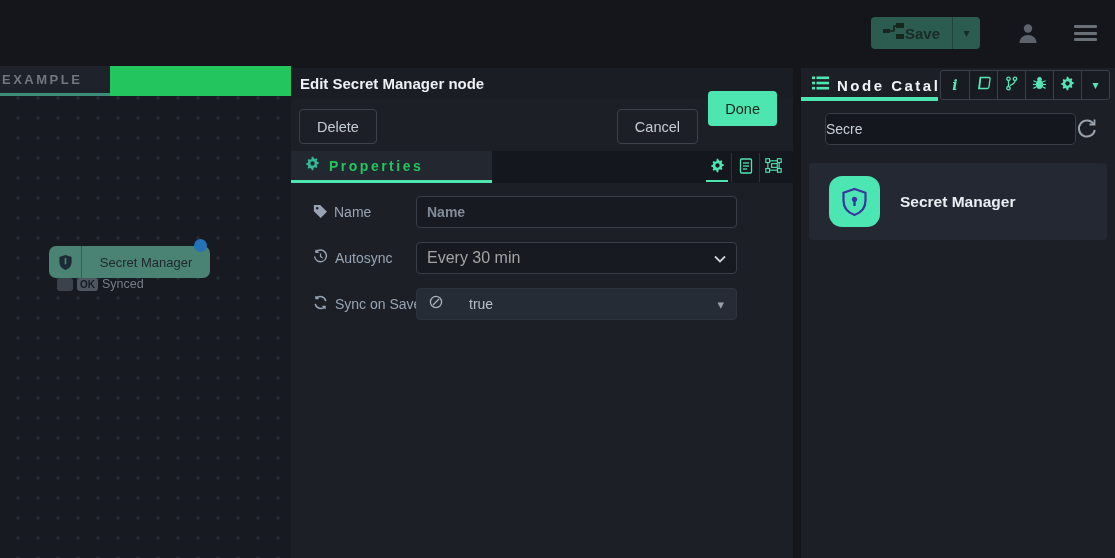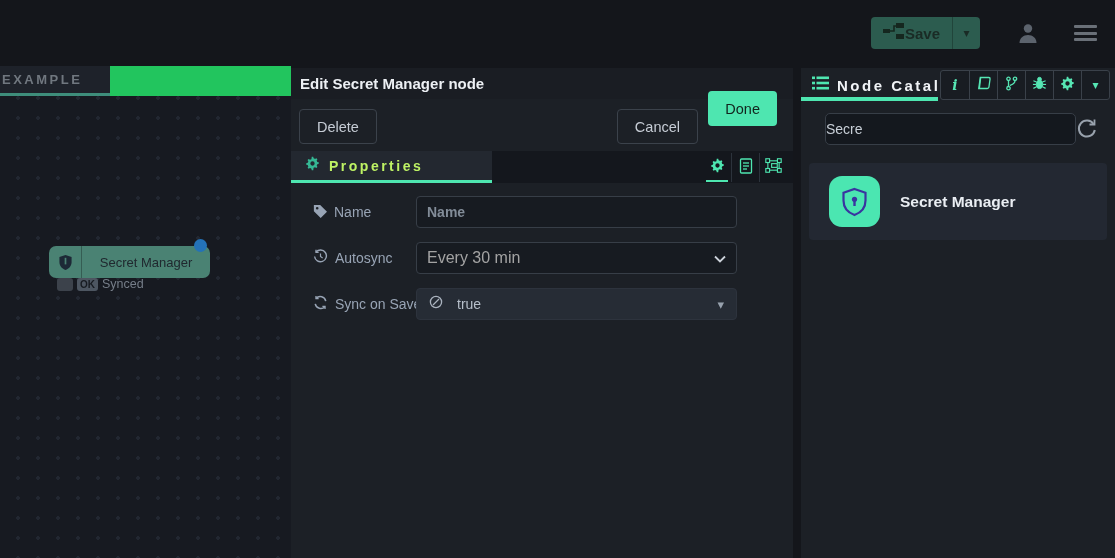--- a/index.html
+++ b/index.html
@@ -50,41 +50,41 @@
          padding:0 17px; cursor:pointer; font-family:"Liberation Sans", sans-serif; }
   .btn-ghost { background:transparent; border:1px solid #3b424b; color:#c6ccd5; }
   .btn-primary { background:#4ee6b0; border:none; color:#12241d; }
   .ep-delete { position:absolute; left:8px; top:41px; }
   .ep-cancel { position:absolute; right:95px; top:41px; }
   .ep-done { position:absolute; right:16px; top:23px; }
   .ep-tabrow { position:absolute; left:0; top:83px; width:100%; height:32px; background:#14171d; }
   .ep-tab { position:absolute; left:0; top:0; width:201px; height:32px; background:#232830;
             border-bottom:3px solid #4ee6b0; display:flex; align-items:center; gap:9px;
             padding-left:14px; cursor:pointer; }
-  .ep-tab-label { color:#bef264; font-size:14px; font-weight:bold; letter-spacing:2.5px; }
+  .ep-tab-label { color:#22c55e; font-size:14px; font-weight:bold; letter-spacing:2.5px; }
   .ep-viewswitch { position:absolute; right:6px; top:2px; height:29px; display:flex; }
   .vs-cell { width:28px; height:29px; display:flex; align-items:center; justify-content:center;
              cursor:pointer; position:relative; }
   .vs-cell + .vs-cell { border-left:1px solid #2c333c; }
   .vs-active::after { content:""; position:absolute; left:3px; right:3px; bottom:0; height:2.5px;
                       background:#4ee6b0; }
   .form-row { position:absolute; left:0; width:100%; height:32px; }
   .row-name { top:128px; } .row-autosync { top:174px; } .row-sync { top:220px; }
   .form-label { position:absolute; left:22px; top:0; height:32px; display:flex; align-items:center;
                 gap:7px; color:#98a4b5; font-size:14px; }
   .form-field { position:absolute; left:125px; top:0; width:321px; height:32px; }
   .text-input { width:100%; height:100%; background:#171b21; border:1px solid #373e47; border-radius:4px;
                 color:#ccd2da; font-size:14px; font-weight:bold; padding:0 10px;
                 font-family:"Liberation Sans", sans-serif; outline:none; }
   .text-input::placeholder { color:#828c98; font-weight:bold; }
   .select-box { width:100%; height:100%; background:#171b21; border:1px solid #373e47; border-radius:4px;
                 display:flex; align-items:center; padding:0 10px; cursor:pointer; }
   .select-value { flex:1; color:#a3a3a3; font-size:16px; }
   .typed-input { width:100%; height:100%; background:#262c35; border:1px solid #2d333d; border-radius:4px;
-                 display:flex; align-items:center; padding:0 12px; gap:14px; cursor:pointer; }
+                 display:flex; align-items:center; padding:0 12px; gap:26px; cursor:pointer; }
   .typed-value { flex:1; color:#b6bfca; font-size:14px; }
   .caret-glyph { color:#97a1ad; font-size:13px; }
 
   
   .catalog { position:absolute; left:801px; top:68px; width:314px; height:490px; background:#1c2026; }
   .cat-head { position:absolute; left:0; top:5px; height:24px; display:flex; align-items:center; gap:8px;
               padding-left:11px; width:138px; overflow:hidden; white-space:nowrap; }
   .cat-title { color:#f0f3f6; font-size:15px; font-weight:bold; letter-spacing:2.5px; }
   .cat-underline { position:absolute; left:0; top:29px; width:137px; height:4px; background:#4ee6b0; }
   .cat-toolbar { position:absolute; right:5px; top:2px; height:30px; display:flex;

